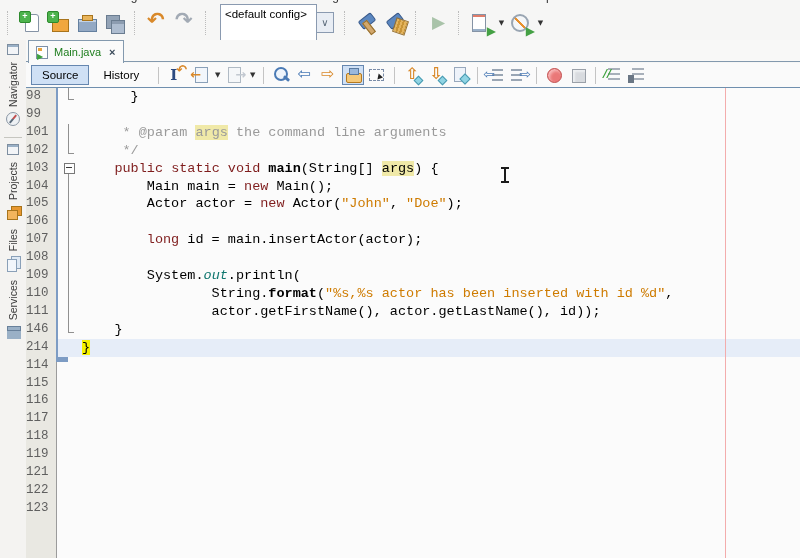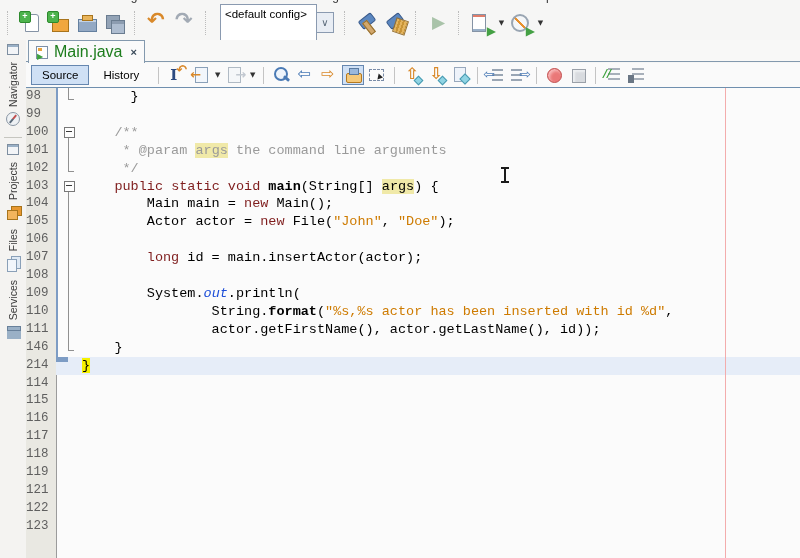--- a/index.html
+++ b/index.html
@@ -53,21 +53,21 @@
   .sic-files::before{content:"";position:absolute;left:6px;top:1px;width:8px;height:11px;background:#dfe9f4;border:1px solid #8aa0b8}
   .sic-files::after{content:"";position:absolute;left:2px;top:4px;width:8px;height:11px;background:#f2f6fb;border:1px solid #8aa0b8}
   .sic-services::before{content:"";position:absolute;left:2px;top:2px;width:12px;height:3px;background:#9ab0c6;border:1px solid #68809a;box-shadow:0 4px 0 #9ab0c6,0 8px 0 #9ab0c6}
 
   
   .tab-row{position:absolute;left:26px;top:40px;right:0;height:22px;border-bottom:1px solid #8399ae;background:#f8f8f7}
   .tab{position:absolute;left:2px;top:0;height:23px;z-index:2;background:#fafafa;border:1px solid #8399ae;border-bottom:none;display:flex;align-items:center;padding:0 7px}
   .tab-icon{width:12px;height:13px;background:#fff;border:1px solid #7d90a8;position:relative;flex:none}
   .tab-icon::before{content:"";position:absolute;left:1px;top:1px;width:4px;height:3px;background:#e8a33d}
   .tab-icon::after{content:"▶";position:absolute;left:0px;bottom:-3px;font-size:8px;color:#3da23d;font-family:"DejaVu Sans",sans-serif}
-  .tab-label{color:#1d7d1d;font-size:16px;margin:0 4px 0 6px}
+  .tab-label{color:#1d7d1d;font-size:11px;margin:0 4px 0 6px}
   .tab-close{color:#3a4a5a;font-size:11px;font-weight:bold;margin-left:4px}
 
   
   .ed-toolbar{position:absolute;left:26px;top:63px;right:0;height:25px;background:#fafafa;border-bottom:1px solid #6f8fae;display:flex;align-items:center;padding-left:5px}
   .view-btn{font-size:11.5px;padding:3px 10px;margin-right:3px;color:#000;border:1px solid transparent}
   .view-btn.selected{background:#cfe0f5;border:1px solid #6687b0}
   .e-sep{width:1px;height:17px;background:#c4c4c4;margin:0 5px;flex:none}
   .eic{width:22px;height:20px;position:relative;margin:0 1px;flex:none;font-family:"DejaVu Sans",sans-serif}
   .eic-last-edit::before{content:"I";position:absolute;left:5px;top:1px;font-family:"DejaVu Serif",serif;font-weight:bold;font-size:15px;color:#2c4a80}
   .eic-last-edit::after{content:"↶";position:absolute;right:0;top:-3px;font-size:13px;font-weight:bold;color:#d9892a}
@@ -113,21 +113,21 @@
   .fold.start::before{content:"";position:absolute;left:8px;top:3px;width:9px;height:9px;border:1px solid #787878;background:#fdfdfd;z-index:1}
   .fold.start::after{content:"";position:absolute;left:10px;top:7px;width:6px;height:1px;background:#3a3a3a;z-index:2}
   .fold.start .tail{position:absolute;left:12px;top:12px;bottom:0;width:1px;background:#909090}
   .seg-p{color:#000}
   .seg-k{color:#7f1d1d}
   .seg-s{color:#ce7b00}
   .seg-c{color:#9a9a9a}
   .seg-ch{color:#9a9a9a;background:#f0e9a8}
   .seg-hl{color:#000;background:#f0e9a8}
   .seg-m,.seg-sm{color:#000;font-weight:bold;}
-  .seg-f{color:#1d4ed8;font-style:italic}
+  .seg-f{color:#0f766e;font-style:italic}
   .seg-b{color:#000;background:#f6f200}
   .scope-line{position:absolute;left:30px;top:0;width:2px;height:274px;background:#7d9cc4;z-index:3}
   .scope-tick{position:absolute;left:30px;top:269px;width:12px;height:5px;background:#7d9cc4;z-index:3}
   .margin-line{position:absolute;left:699px;top:0;bottom:0;width:1px;background:#f3acac;z-index:2}
 
   
   .ibeam{position:absolute;left:498px;top:167px;width:14px;height:17px;z-index:9}
   .ibeam::before{content:"";position:absolute;left:6px;top:1px;bottom:1px;width:2px;background:#1a1a1a}
   .ibeam::after{content:"";position:absolute;left:3px;top:0;width:8px;height:2px;background:#1a1a1a;box-shadow:0 14px 0 #1a1a1a}
 </style>
@@ -232,27 +232,20 @@
         <div class="ln">98</div>
         <div class="fold end"></div>
         <div class="code"><span class="seg-p">      }</span></div>
       </div>
       <div class="row">
         <div class="ln">99</div>
         <div class="fold "></div>
         <div class="code"></div>
       </div>
       <div class="row">
-        <div class="ln">100</div>
-        <div class="fold start">
-          <i class="tail"></i>
-        </div>
-        <div class="code"><span class="seg-p">    </span><span class="seg-c">/**</span></div>
-      </div>
-      <div class="row">
         <div class="ln">101</div>
         <div class="fold line"></div>
         <div class="code"><span class="seg-p">     </span><span class="seg-c">* @param </span><span class="seg-ch">args</span><span class="seg-c"> the command line arguments</span></div>
       </div>
       <div class="row">
         <div class="ln">102</div>
         <div class="fold end"></div>
         <div class="code"><span class="seg-p">     </span><span class="seg-c">*/</span></div>
       </div>
       <div class="row">
@@ -263,21 +256,21 @@
         <div class="code"><span class="seg-p">    </span><span class="seg-k">public</span><span class="seg-p"> </span><span class="seg-k">static</span><span class="seg-p"> </span><span class="seg-k">void</span><span class="seg-p"> </span><span class="seg-m">main</span><span class="seg-p">(String[] </span><span class="seg-hl">args</span><span class="seg-p">) {</span></div>
       </div>
       <div class="row">
         <div class="ln">104</div>
         <div class="fold line"></div>
         <div class="code"><span class="seg-p">        Main main = </span><span class="seg-k">new</span><span class="seg-p"> Main();</span></div>
       </div>
       <div class="row">
         <div class="ln">105</div>
         <div class="fold line"></div>
-        <div class="code"><span class="seg-p">        Actor actor = </span><span class="seg-k">new</span><span class="seg-p"> File(</span><span class="seg-s">"John"</span><span class="seg-p">, </span><span class="seg-s">"Doe"</span><span class="seg-p">);</span></div>
+        <div class="code"><span class="seg-p">        Actor actor = </span><span class="seg-k">new</span><span class="seg-p"> Actor(</span><span class="seg-s">"John"</span><span class="seg-p">, </span><span class="seg-s">"Doe"</span><span class="seg-p">);</span></div>
       </div>
       <div class="row">
         <div class="ln">106</div>
         <div class="fold line"></div>
         <div class="code"></div>
       </div>
       <div class="row">
         <div class="ln">107</div>
         <div class="fold line"></div>
         <div class="code"><span class="seg-p">        </span><span class="seg-k">long</span><span class="seg-p"> id = main.insertActor(actor);</span></div>

